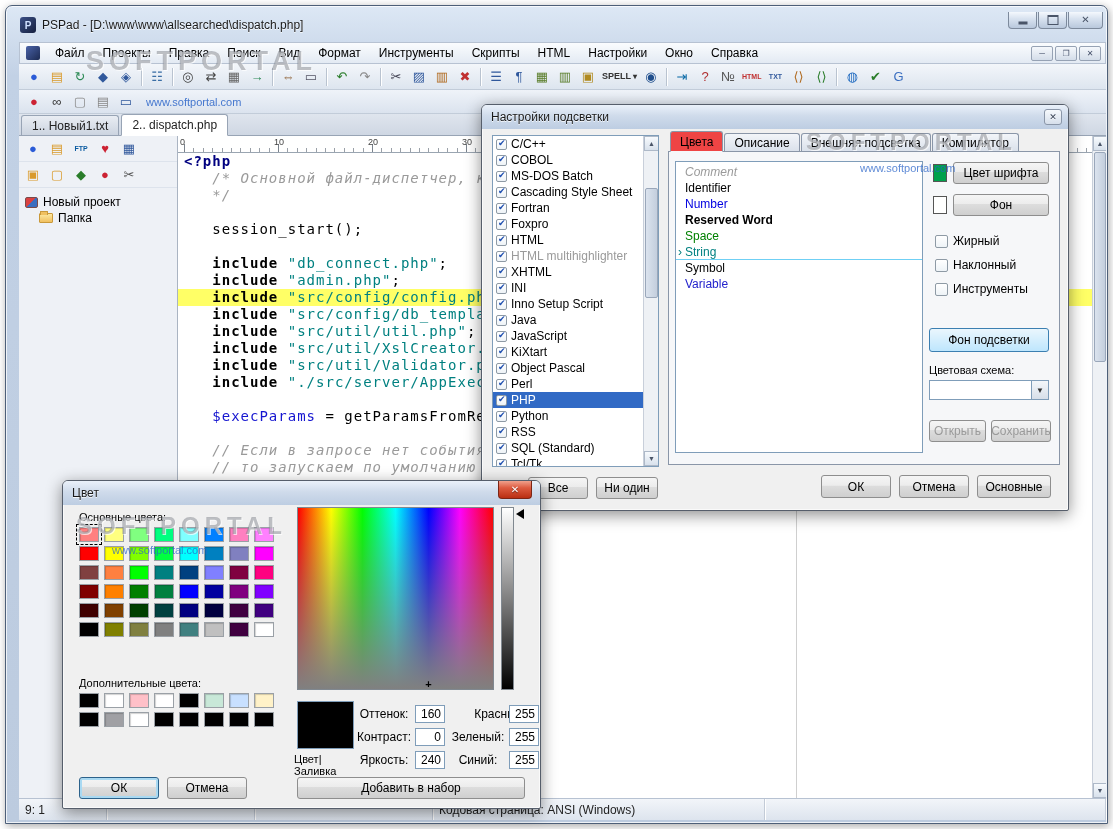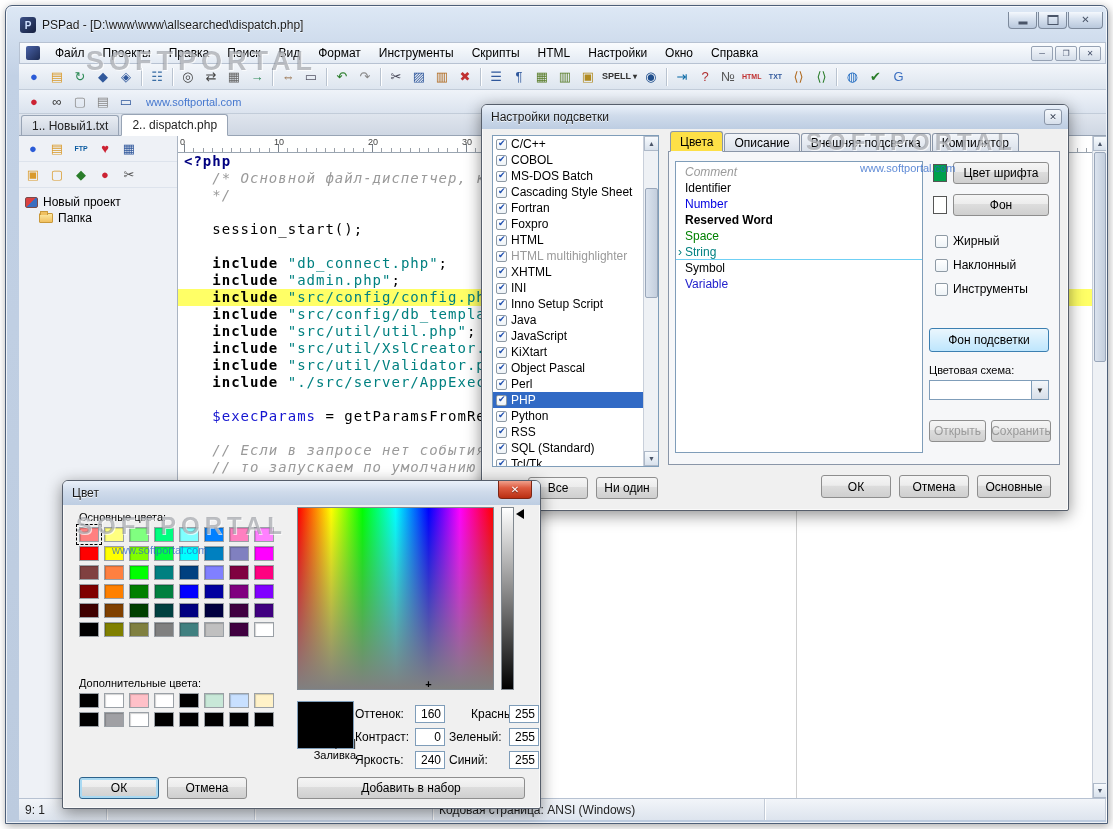--- a/index.html
+++ b/index.html
@@ -120,21 +120,21 @@
 .lang-row{display:flex;align-items:center;gap:4px;height:16px;padding:0 2px 0 3px;font-size:12px;white-space:nowrap}
 .lang-row .cb{width:11px;height:11px}
 .lang-row .cb.checked::after{font-size:9px;top:-2px;left:1px}
 .lang-row.dim .lang-label{color:#9a9a9a}
 .lang-row.sel{background:#316ac5;color:#fff}
 #langscroll{position:absolute;right:0;top:0;bottom:0;width:15px;background:#eef1f5;border-left:1px solid #c8cfda}
 #tabctrl{position:absolute;left:186px;top:26px;width:392px;height:334px}
 .tabstrip{display:flex;align-items:flex-end;height:21px;padding-left:2px}
 .dtab{height:19px;padding:0 9px;display:flex;align-items:center;font-size:12px;border:1px solid #8a96a8;border-bottom:none;
  border-radius:3px 3px 0 0;background:linear-gradient(#f2f5f9,#d9e0ea);margin-right:1px}
-.dtab.active{background:#fde047;height:21px;border-bottom:1px solid #f6f7f9;position:relative;z-index:2}
+.dtab.active{background:#ef4444;height:21px;border-bottom:1px solid #f6f7f9;position:relative;z-index:2}
 .tabpanel{position:absolute;left:0;top:20px;right:0;bottom:0;background:#f6f7f9;border:1px solid #8a96a8}
 #elemlist{position:absolute;left:6px;top:9px;width:248px;height:292px;background:#fff;border:1px solid #7f9db9;padding-top:2px}
 .el-item{height:16px;display:flex;align-items:center;padding-left:9px;font-size:12px;position:relative}
 .el-item.st-com{color:#9a9a9a;font-style:italic}
 .el-item.st-num{color:#0000e0}
 .el-item.st-kw{font-weight:bold}
 .el-item.st-space{color:#008000}
 .el-item.st-str{color:#008080}
 .el-item.st-var{color:#2222cc}
 .el-item.sel{border-bottom:1px solid #6fd0f5}
@@ -153,21 +153,21 @@
 .sw{width:20px;height:15px;border:1px solid #9aa0a6;box-shadow:inset 1px 1px 1px rgba(0,0,0,.18)}
 .sw.selsw{outline:1px dashed #000;outline-offset:2px}
 #huefield{position:absolute;left:234px;top:26px;width:197px;height:183px;border:1px solid #808890;
  background:linear-gradient(to bottom,rgba(128,128,128,0),#808080),
  linear-gradient(to right,#ff0000,#ffff00 17%,#00ff00 33%,#00ffff 50%,#0000ff 67%,#ff00ff 83%,#ff0000)}
 #hue-marker{position:absolute;left:126px;top:172px;width:9px;height:9px;color:#000;font-size:11px;line-height:9px;text-align:center;font-weight:bold}
 #lumbar{position:absolute;left:438px;top:26px;width:13px;height:183px;border:1px solid #808890;
  background:linear-gradient(#ffffff,#808080 50%,#000000)}
 #lum-arrow{position:absolute;left:453px;top:28px;width:0;height:0;border-top:5px solid transparent;border-bottom:5px solid transparent;border-right:8px solid #000}
 #preview{position:absolute;left:234px;top:220px;width:57px;height:48px;background:#000;border:1px solid #7f9db9}
-.frow-label{position:absolute;width:58px;text-align:left;font-size:12px}
+.frow-label{position:absolute;width:58px;text-align:center;font-size:12px}
 .frow-input{position:absolute;width:30px;height:18px}
 
 
 .wm{position:absolute;z-index:40;pointer-events:none;color:rgba(125,130,138,.5);font-weight:bold;font-size:27px;letter-spacing:5px;
  text-shadow:1px 1px 0 rgba(255,255,255,.7)}
 .wm-url{position:absolute;z-index:40;pointer-events:none;color:rgba(42,100,200,.75);font-size:11px}
 </style>
 </head>
 <body>
 
@@ -598,21 +598,21 @@
         <span>Отмена</span>
       </div>
 
     <div id="huefield">
       <div id="hue-marker">+</div>
     </div>
     <div id="lumbar"></div>
     <div id="lum-arrow"></div>
 
     <div id="preview"></div>
-    <div class="dlg-label" style="left:231px;top:256px;width:62px;text-align:right"><span>Цвет|Заливка</span></div>
+    <div class="dlg-label" style="left:231px;top:272px;width:62px;text-align:left"><span>Цвет|Заливка</span></div>
 
     <div class="frow-label" style="left:292px;top:226px"><span>Оттенок:</span></div>
     <div class="tinput frow-input" style="left:352px;top:224px">
         <span>160</span>
       </div>
     <div class="frow-label" style="left:408px;top:226px"><span>Красный:</span></div>
     <div class="tinput frow-input" style="left:446px;top:224px">
         <span>255</span>
       </div>
 

